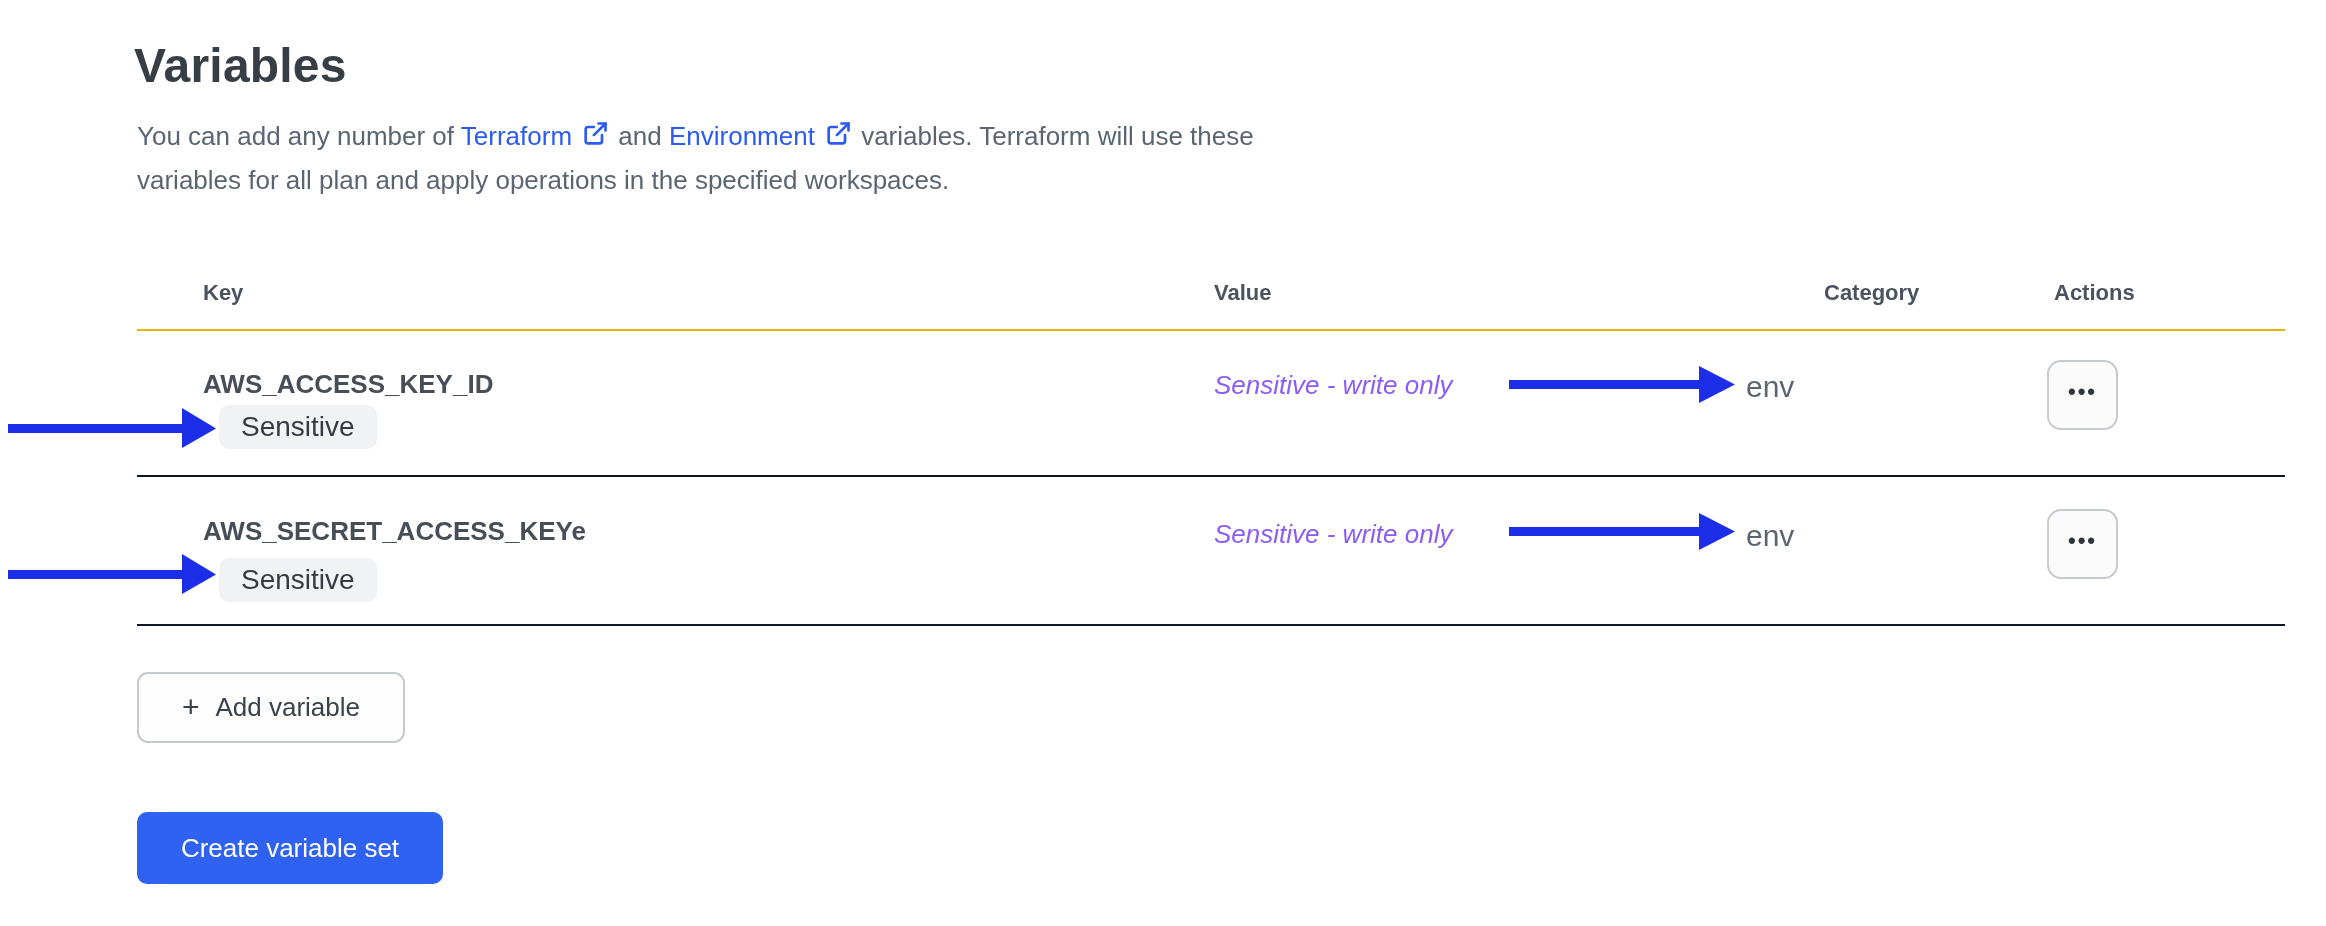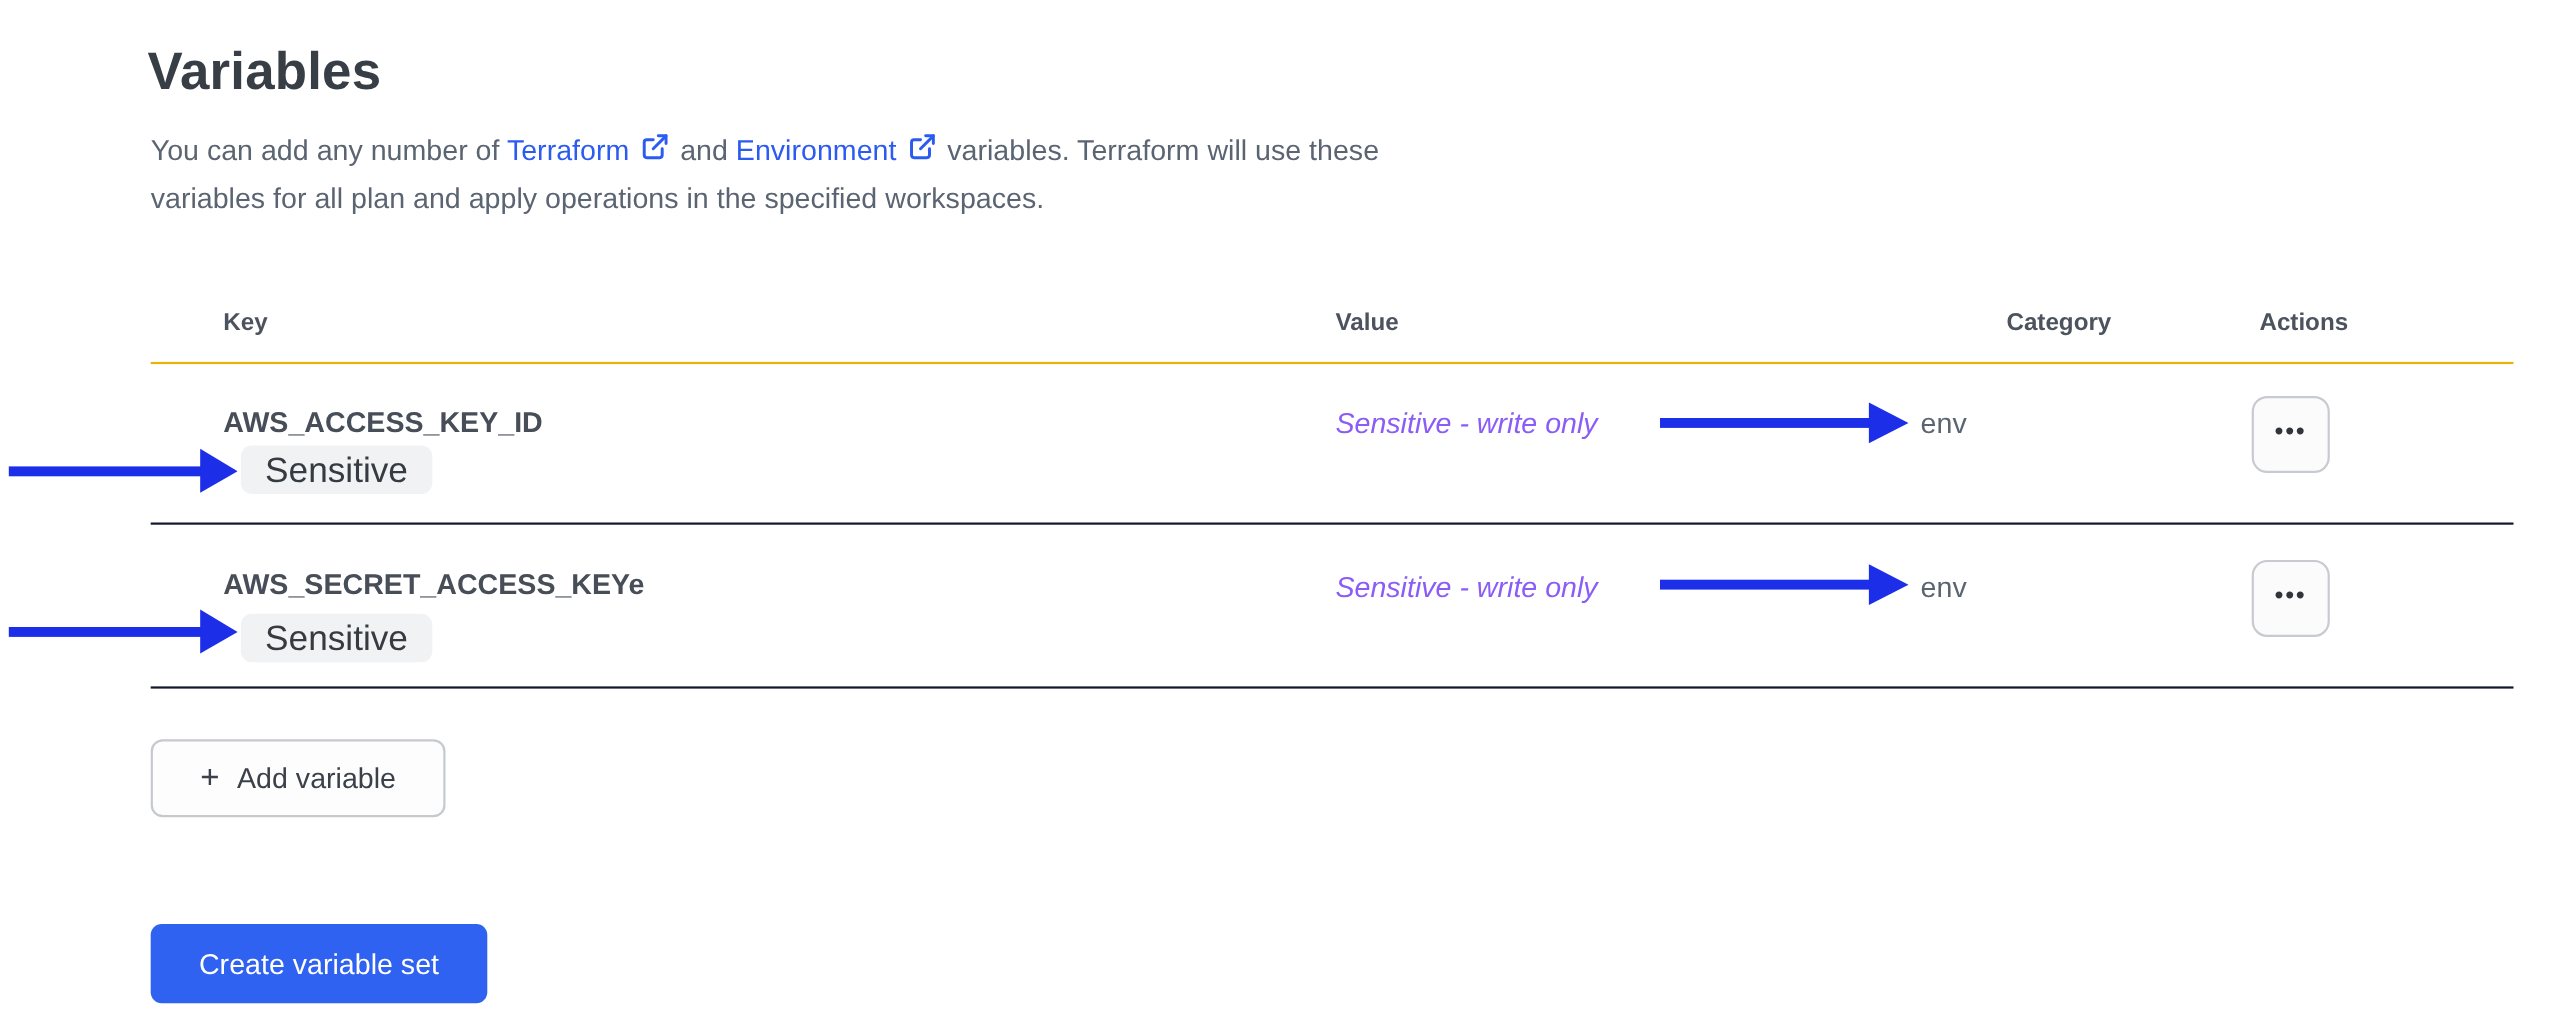--- a/index.html
+++ b/index.html
@@ -27,45 +27,45 @@
   .th-value{left:1077px;}
   .th-category{left:1687px;}
   .th-actions{left:1917px;}
 
   .trow{position:relative;height:144px;border-bottom:2px solid #0f172a;}
   .trow.second{height:147px;}
   .cell-key{position:absolute;left:66px;top:38px;font-size:26px;font-weight:700;color:#474e58;}
   .badge{
     position:absolute;left:82px;top:74px;height:44px;line-height:44px;
     background:#f1f2f4;border-radius:10px;padding:0 22px;
-    font-size:32px;color:#363b42;
+    font-size:28px;color:#363b42;
   }
   .trow.second .cell-key{top:39px;}
   .trow.second .badge{top:81px;}
   .cell-value{position:absolute;left:1077px;top:39px;font-size:26px;font-style:italic;color:#8b5cf6;}
-  .cell-category{position:absolute;left:1609px;top:39px;font-size:26px;color:#5b6572;}
+  .cell-category{position:absolute;left:1609px;top:39px;font-size:30px;color:#5b6572;}
   .trow.second .cell-value,.trow.second .cell-category{top:42px;}
   .actions-btn{
     position:absolute;left:1910px;top:29px;width:71px;height:70px;
     background:#fbfbfc;border:2px solid #c7cacf;border-radius:14px;
     display:flex;align-items:center;justify-content:center;cursor:pointer;box-sizing:border-box;
   }
   .trow.second .actions-btn{top:32px;}
   .dots{font-size:22px;letter-spacing:2px;color:#30353c;line-height:1;padding-bottom:6px;font-weight:700;}
 
   .add-btn{
     left:137px;top:672px;width:268px;height:71px;box-sizing:border-box;
     background:#fdfdfe;border:2px solid #c6c9ce;border-radius:11px;
     display:flex;align-items:center;justify-content:center;gap:16px;
     font-size:26px;color:#3b4149;cursor:pointer;
   }
   .add-btn .plus{font-size:30px;color:#3b4149;font-weight:400;margin-top:-2px;}
 
   .create-btn{
-    left:137px;top:840px;width:306px;height:72px;box-sizing:border-box;
+    left:137px;top:812px;width:306px;height:72px;box-sizing:border-box;
     background:#2f62f0;border:none;border-radius:10px;
     display:flex;align-items:center;justify-content:center;
     font-size:26px;color:#ffffff;cursor:pointer;
   }
 
   .arrow{pointer-events:none;}
 </style>
 </head>
 <body>
 

